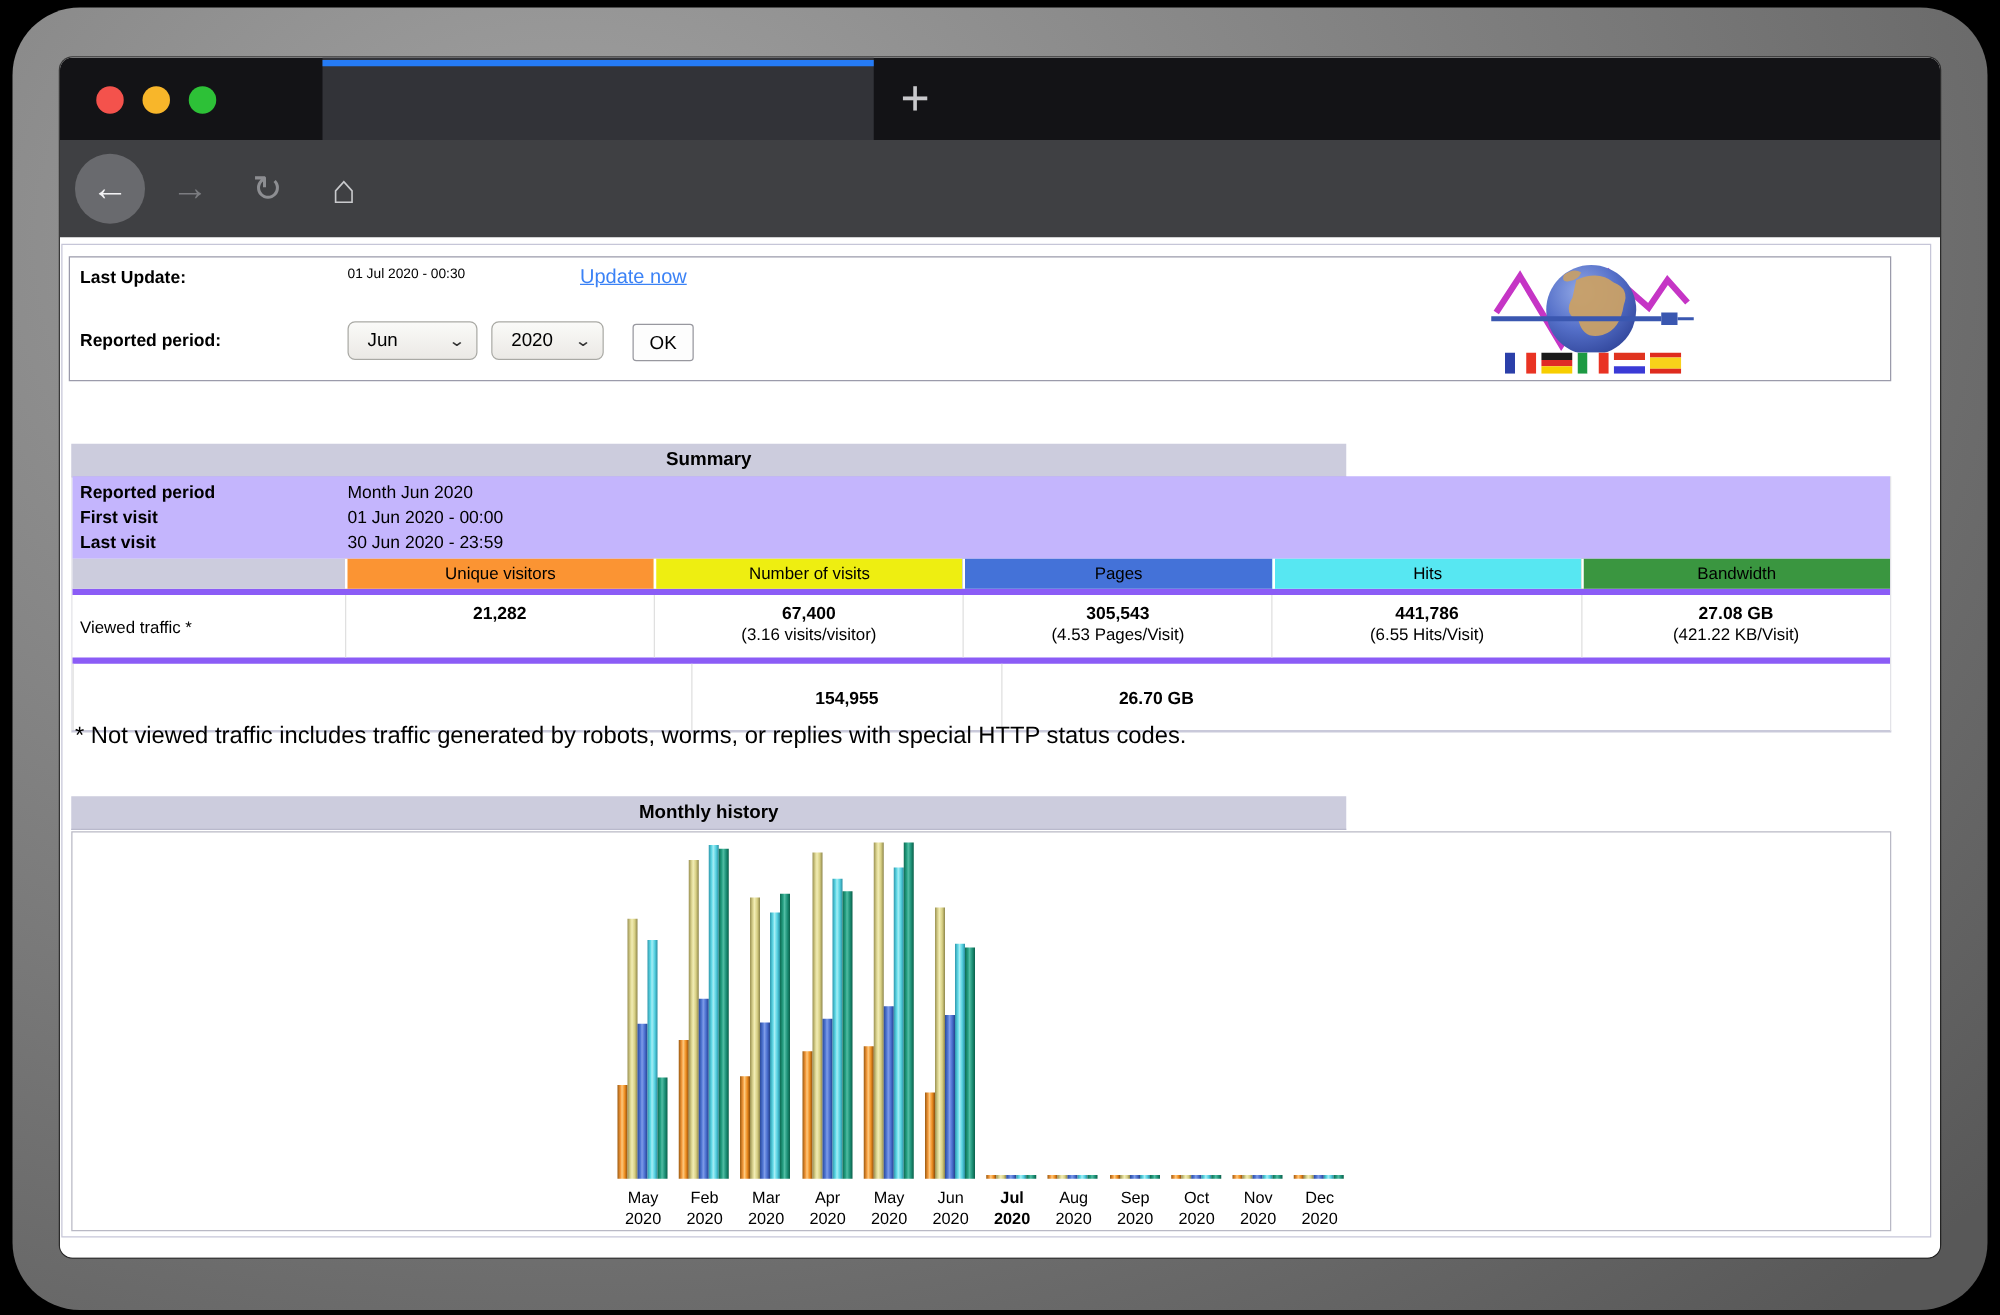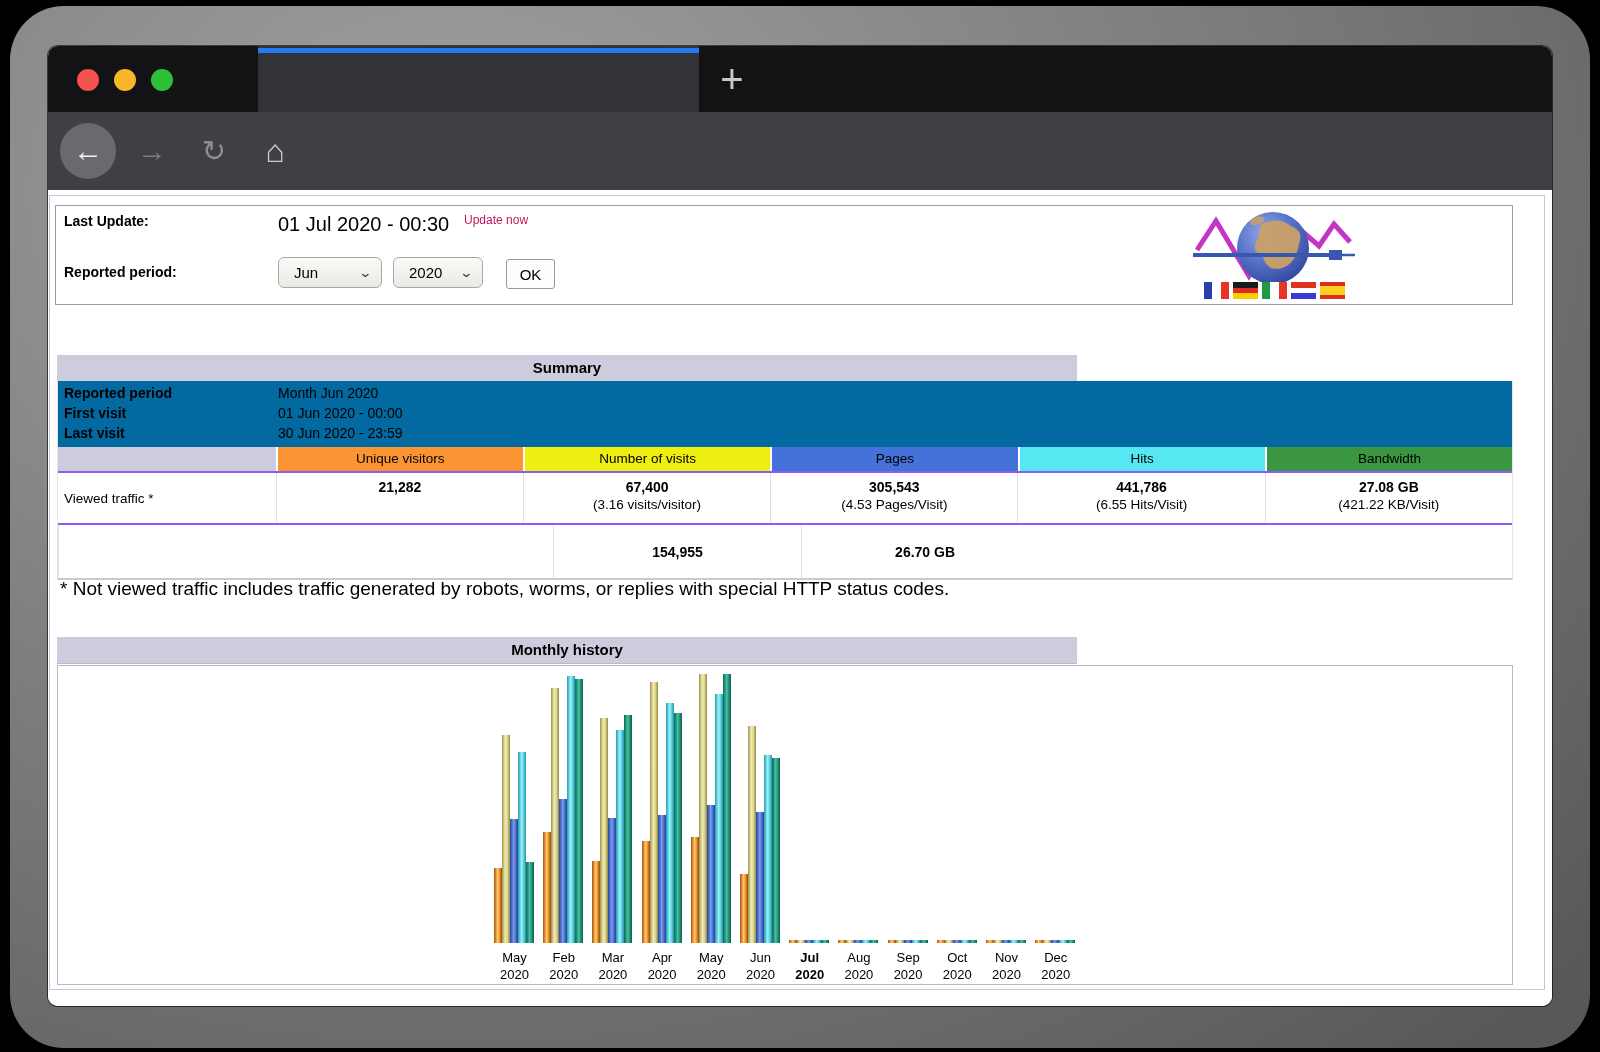--- a/index.html
+++ b/index.html
@@ -26,49 +26,49 @@
   .urlbar{position:absolute;left:322px;top:79px;width:1001px;height:51px;border-radius:7px;
           background:#47484c;border:1px solid #5f6064;}
   .tsep{position:absolute;left:1426px;top:85px;width:1px;height:40px;background:#606165;}
   .hamburger{position:absolute;left:1438px;top:91px;width:31px;}
   .hamburger div{height:3.5px;background:#c9cacd;border-radius:2px;margin-bottom:7.5px;}
   
   .page{position:absolute;left:0;top:144px;width:1504px;height:816px;background:#fff;color:#000;font-size:14px;}
   .page-frame{position:absolute;left:1px;top:5px;width:1494px;height:793px;border:1px solid #c6c6d8;}
   .topbox{position:absolute;left:7px;top:15px;width:1456px;height:98px;border:1px solid #9b9bab;background:#fff;}
   .lbl{position:absolute;font-weight:bold;font-size:14px;}
-  .val{position:absolute;font-size:20px;}
-  .link{position:absolute;font-size:12px;color:#be185d;cursor:pointer;}
+  .val{position:absolute;font-size:11px;}
+  .link{position:absolute;font-size:16px;color:#3b82f6;cursor:pointer;text-decoration:underline;}
   .selectbox{position:absolute;height:31px;border-radius:6px;border:1px solid #a9a9a4;
              background:linear-gradient(#fafaf8,#ebe9e5);font-size:15px;display:flex;
              align-items:center;padding:0 10px 0 15px;box-sizing:border-box;}
   .selectbox .chev{margin-left:auto;font-size:13px;color:#333;transform:scaleX(1.3);}
   .okbtn{position:absolute;left:433px;top:53px;width:47px;height:28px;border:1px solid #98989f;
          border-radius:3px;background:#fdfdfd;font-size:15px;display:flex;align-items:center;justify-content:center;margin-left:17px;}
   .logo-svg{position:absolute;left:1135px;top:2px;}
   .flags{position:absolute;left:1148px;top:76px;display:flex;gap:4px;}
   .flag{width:25px;height:17px;display:flex;overflow:hidden;}
   .flag.h{flex-direction:column;}
   .flag span{flex:1;}
   .flag span.mid2{flex:2;}
   .sect-title{position:absolute;left:9px;width:1020px;height:26px;background:#ccccdd;
               border-bottom:1px solid #b9b9cc;font-weight:bold;font-size:15px;text-align:center;line-height:26px;}
   
   .stable{position:absolute;left:9px;top:191px;width:1456px;border-bottom:2px solid #c9c9da;
           border-left:1px solid #e3e3e8;border-right:1px solid #e3e3e8;box-sizing:border-box;}
-  .info{background:#0369a1;padding:2px 0 4px 0;}
+  .info{background:#c4b5fd;padding:2px 0 4px 0;}
   .info .row{height:20px;line-height:20px;position:relative;}
   .info .row b{position:absolute;left:6px;font-size:14px;}
   .info .row span{position:absolute;left:220px;font-size:14px;}
   .hrow{display:flex;height:24px;}
   .hrow .corner{width:218px;background:#ccccdd;}
   .hcell{width:245.6px;border-left:2px solid #fff;text-align:center;font-size:13.5px;line-height:24px;}
   .col-uv{background:#fb9433;} .col-v{background:#eeee11;} .col-p{background:#4472d8;}
   .col-h{background:#57e7f2;} .col-b{background:#3a9640;color:#000;}
-  .drow{display:flex;border-top:2px solid #8b5cf6;}
+  .drow{display:flex;border-top:5px solid #8b5cf6;}
   .drow .rowlabel{width:218px;display:flex;align-items:center;padding-left:6px;box-sizing:border-box;font-size:13.5px;}
   .dcell{width:247.6px;border-left:1px solid #e0e0e0;text-align:center;box-sizing:border-box;}
   .dcell .main{font-weight:bold;font-size:14px;margin-top:5px;line-height:18px;}
   .dcell .sub{font-size:13.5px;line-height:18px;}
   .dcell.centered{display:flex;align-items:center;justify-content:center;font-weight:bold;font-size:14px;}
   .dcell.wide{width:495.2px;}
   .footnote{position:absolute;left:12px;top:388px;font-size:19px;}
   
   .chart-box{position:absolute;left:9px;top:475px;width:1456px;height:320px;border:1px solid #b9b9c5;box-sizing:border-box;}
   .bar{position:absolute;bottom:41px;width:8px;}

